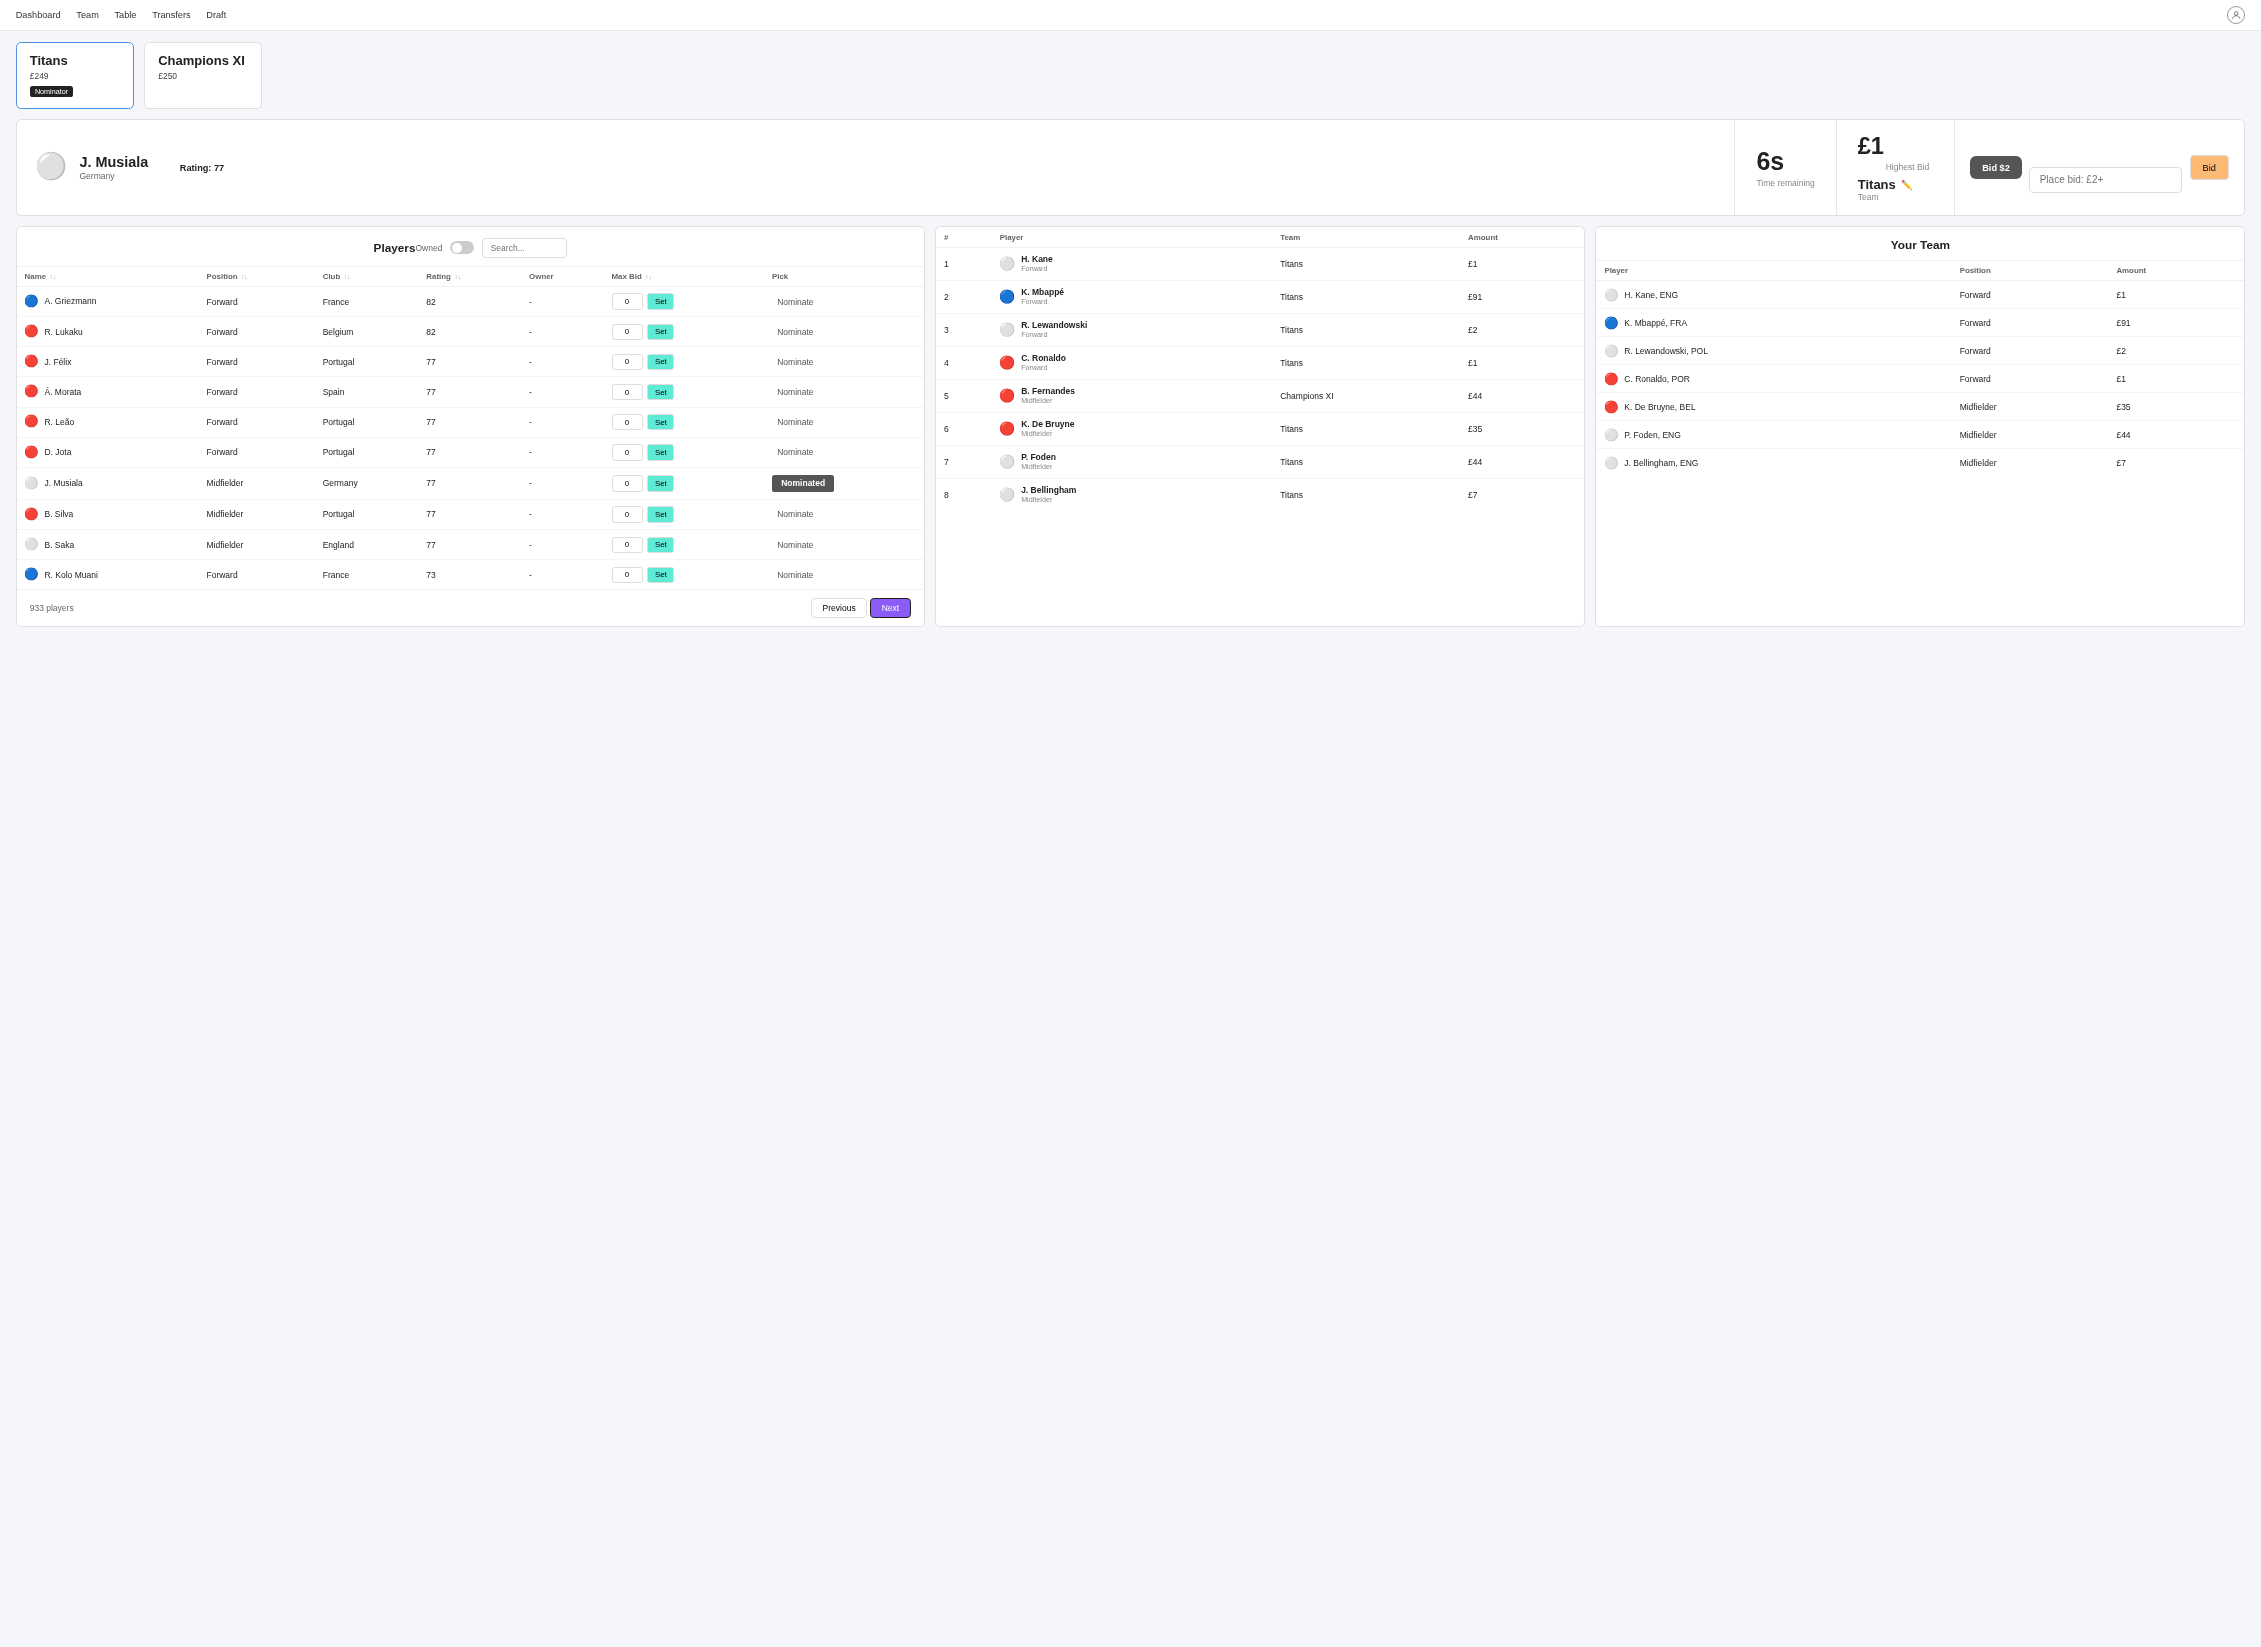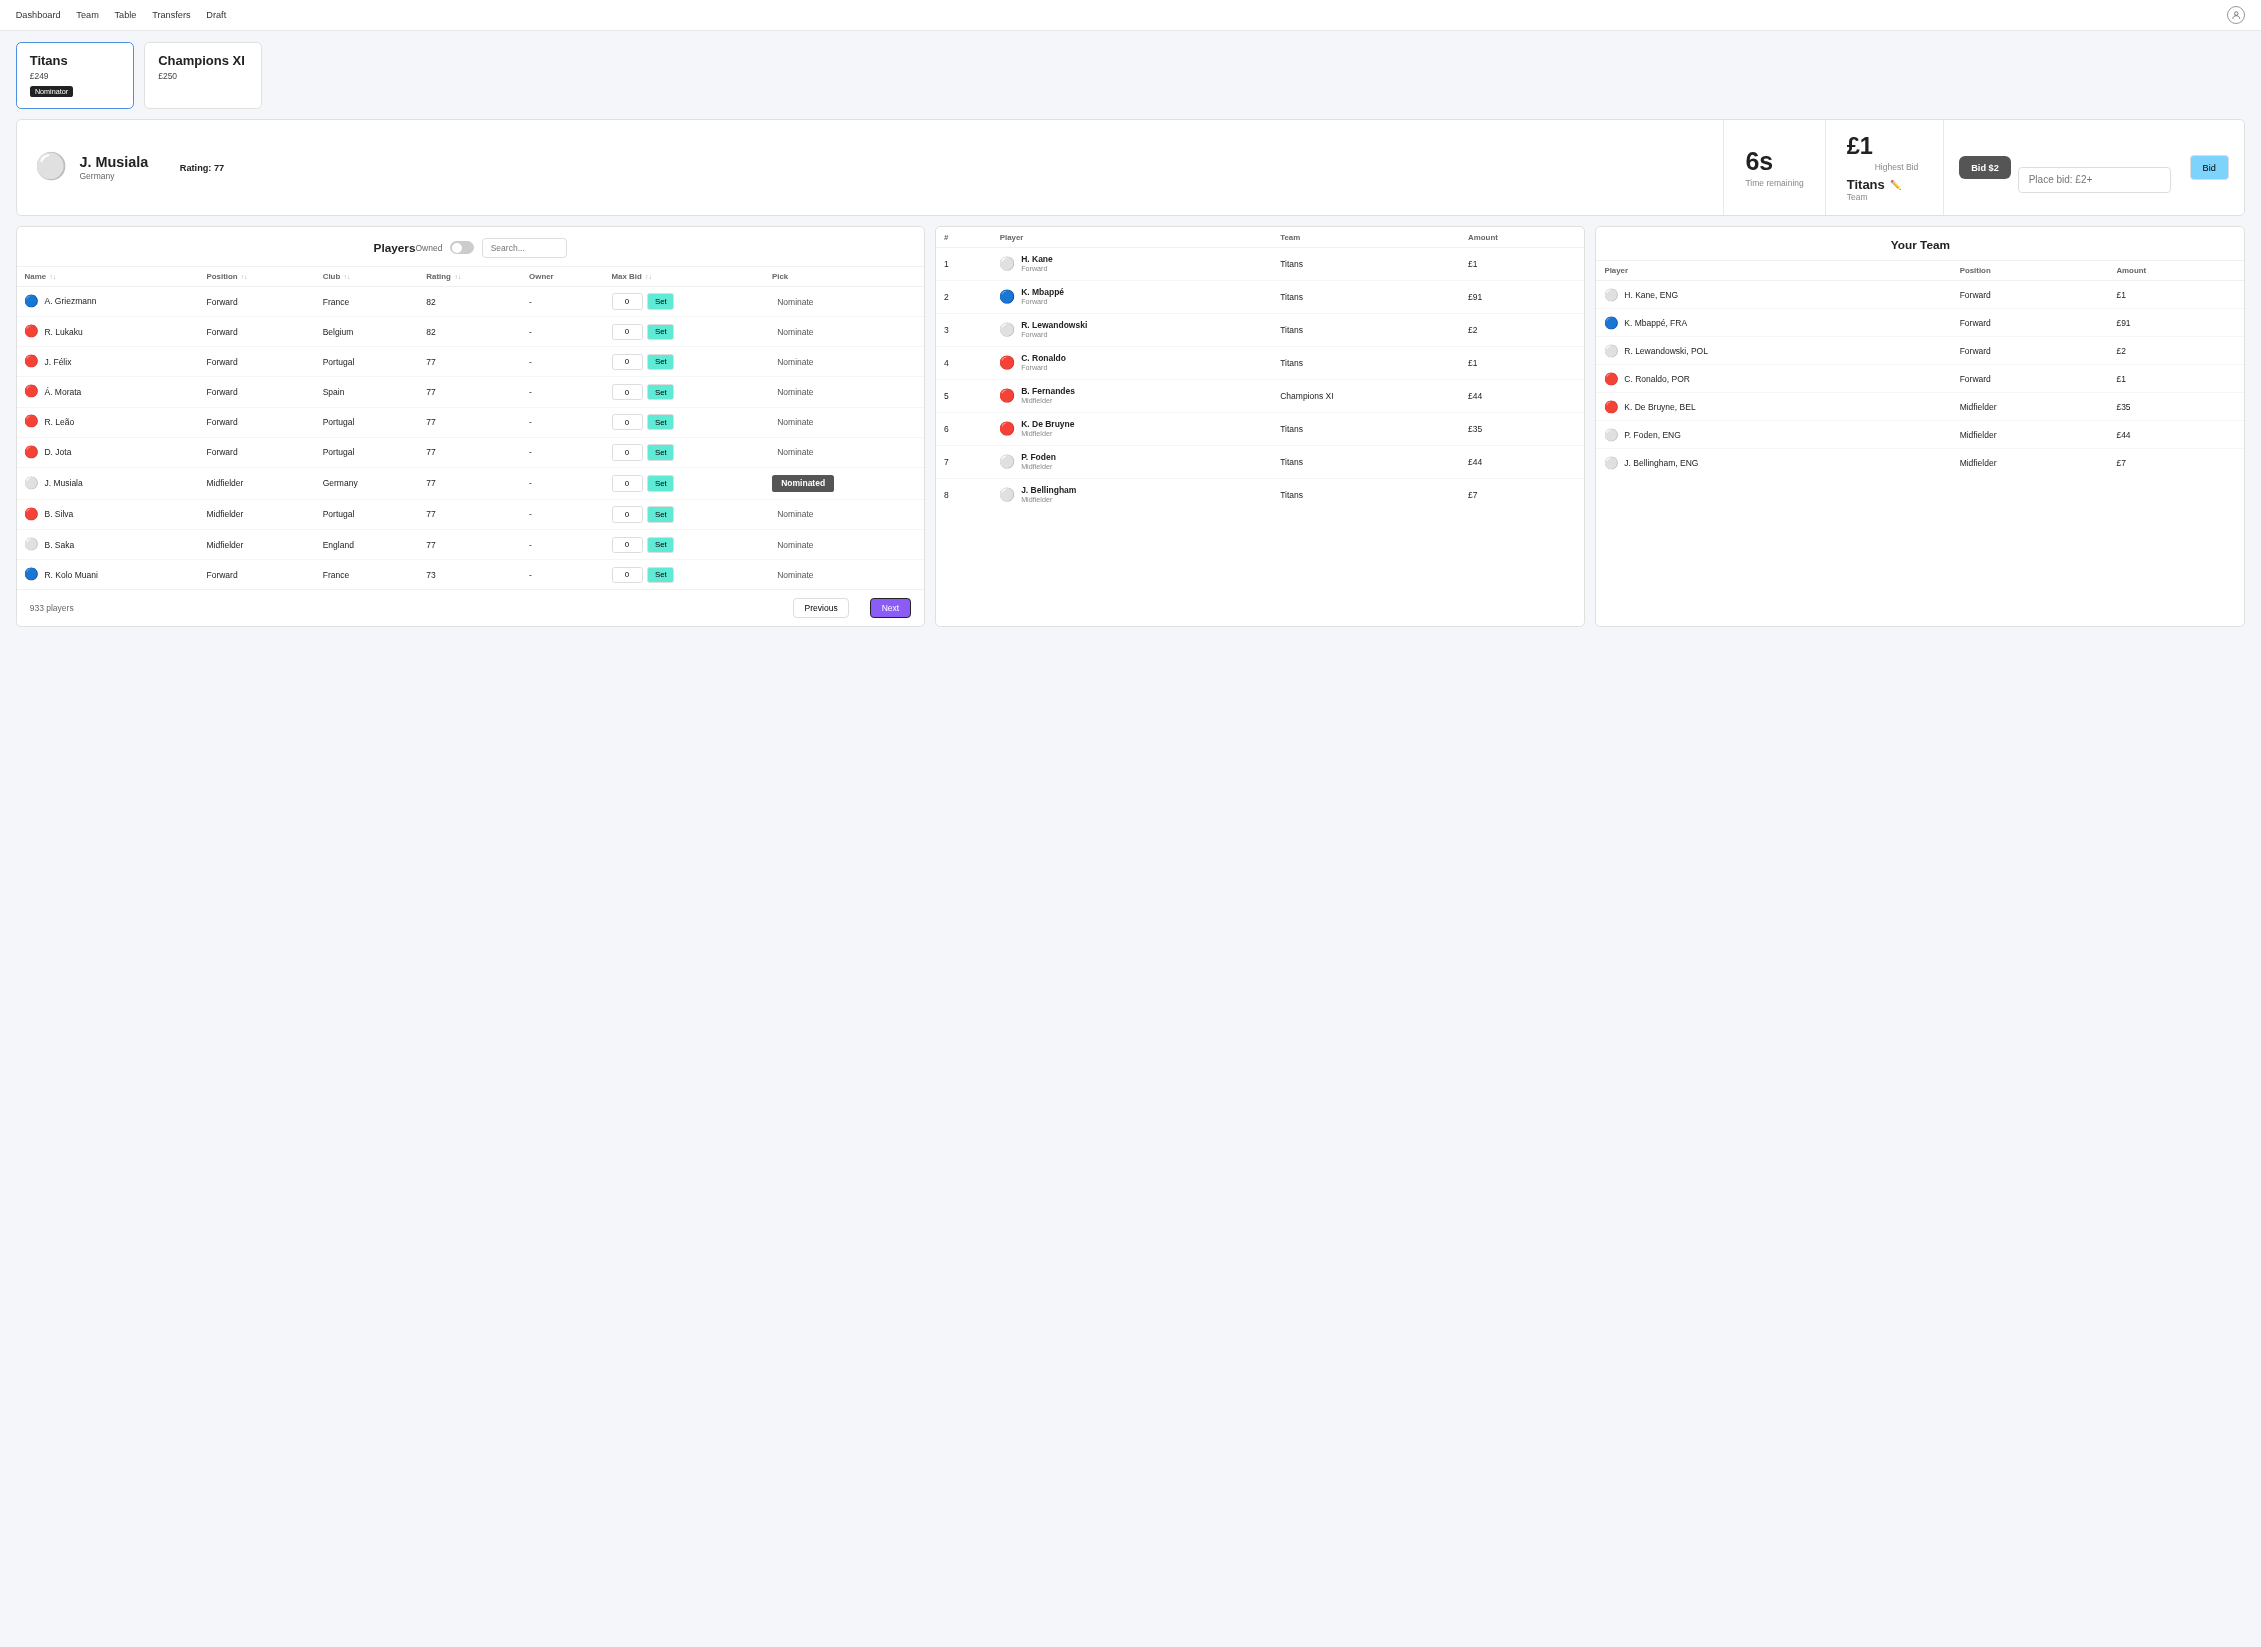--- a/index.html
+++ b/index.html
@@ -36,21 +36,21 @@
     .auction-bid-info { display: flex; flex-direction: column; justify-content: center; padding: 13px 21px; border-right: 0.7px solid #e8e8e8; min-width: 118px; }
     .bid-amount { font-size: 23.6px; font-weight: 700; }
     .bid-label { font-size: 8.5px; color: #888; margin-top: 1.3px; padding-left: 28px; }
     .bid-team { font-size: 13px; font-weight: 700; margin-top: 5.2px; display: flex; align-items: center; gap: 5.2px; }
     .bid-team-label { font-size: 8.5px; color: #888; }
     .edit-icon { font-size: 9.2px; color: #666; cursor: pointer; }
 
     .auction-place-bid { display: flex; align-items: center; gap: 7.9px; padding: 13px 15.7px; min-width: 170px; }
     .bid-button { background: #555; color: #fff; border: none; border-radius: 6px; padding: 6.5px 11.8px; font-size: 9.2px; font-weight: 600; cursor: pointer; white-space: nowrap; }
     .bid-input { border: 0.7px solid #ddd; border-radius: 3.9px; padding: 6.5px 9.2px; font-size: 10px; flex: 1; outline: none; margin-top: 24px; }
-    .bid-submit { background: #7dd3fc; border: 0.7px solid #ddd; border-radius: 3.9px; padding: 6.5px 11.8px; font-size: 9.2px; cursor: pointer; font-weight: 500; margin-left: 11px; }
+    .bid-submit { background: #fdba74; border: 0.7px solid #ddd; border-radius: 3.9px; padding: 6.5px 11.8px; font-size: 9.2px; cursor: pointer; font-weight: 500; }
 
     
     .bottom-panels { display: flex; gap: 10.5px; }
     .players-panel { background: #fff; border: 0.7px solid #e0e0e0; border-radius: 5.2px; flex: 1.4; min-width: 0; }
     .picks-panel { background: #fff; border: 0.7px solid #e0e0e0; border-radius: 5.2px; flex: 1; min-width: 0; }
     .your-team-panel { background: #fff; border: 0.7px solid #e0e0e0; border-radius: 5.2px; flex: 1; min-width: 0; }
 
     
     .panel-header { display: flex; align-items: center; justify-content: center; padding: 10.5px 13px 7.9px; border-bottom: 0.7px solid #f0f0f0; }
     .panel-title { font-size: 11.8px; font-weight: 700; }
@@ -68,21 +68,21 @@
     .player-name-cell { display: flex; align-items: center; gap: 5.2px; }
     .shirt-sm { font-size: 11.8px; line-height: 1; }
     .sort-icon { font-size: 6.5px; color: #aaa; margin-left: 1.3px; }
     .max-bid-input { width: 31px; border: 0.7px solid #ddd; border-radius: 2.6px; padding: 2.6px 3.9px; font-size: 7.9px; text-align: center; }
     .set-btn { background: #5eead4; border: 0.7px solid #ddd; border-radius: 2.6px; padding: 2.6px 6.5px; font-size: 7.9px; cursor: pointer; margin-left: 2.6px; }
     .nominate-btn { color: #555; background: none; border: none; font-size: 8.5px; cursor: pointer; padding: 2.6px 5.2px; border-radius: 2.6px; }
     .nominated-btn { background: #555; color: #fff; border: none; border-radius: 2.6px; font-size: 8.5px; padding: 3.9px 9.2px; cursor: pointer; font-weight: 600; }
 
     .table-footer { display: flex; align-items: center; justify-content: space-between; padding: 7.9px 13px; border-top: 0.7px solid #f0f0f0; }
     .player-count { font-size: 8.5px; color: #666; }
-    .pagination { display: flex; gap: 21px; }
+    .pagination { display: flex; gap: 3px; }
     .page-btn { background: #fff; border: 0.7px solid #ddd; border-radius: 3.9px; padding: 3.9px 10.5px; font-size: 8.5px; cursor: pointer; font-weight: 500; }
     .page-btn.active { background: #8b5cf6; color: #fff; border-color: #222; }
 
     
     .picks-table { width: 100%; border-collapse: collapse; }
     .picks-table th { padding: 5.2px 7.9px; font-size: 7.9px; font-weight: 600; color: #666; text-align: left; border-bottom: 0.7px solid #f0f0f0; }
     .picks-table td { padding: 6.5px 7.9px; font-size: 8.5px; border-bottom: 0.7px solid #f5f5f5; vertical-align: middle; }
     .picks-table tr:last-child td { border-bottom: none; }
     .pick-player-name { font-weight: 600; font-size: 8.5px; }
     .pick-position { font-size: 7.2px; color: #888; }

